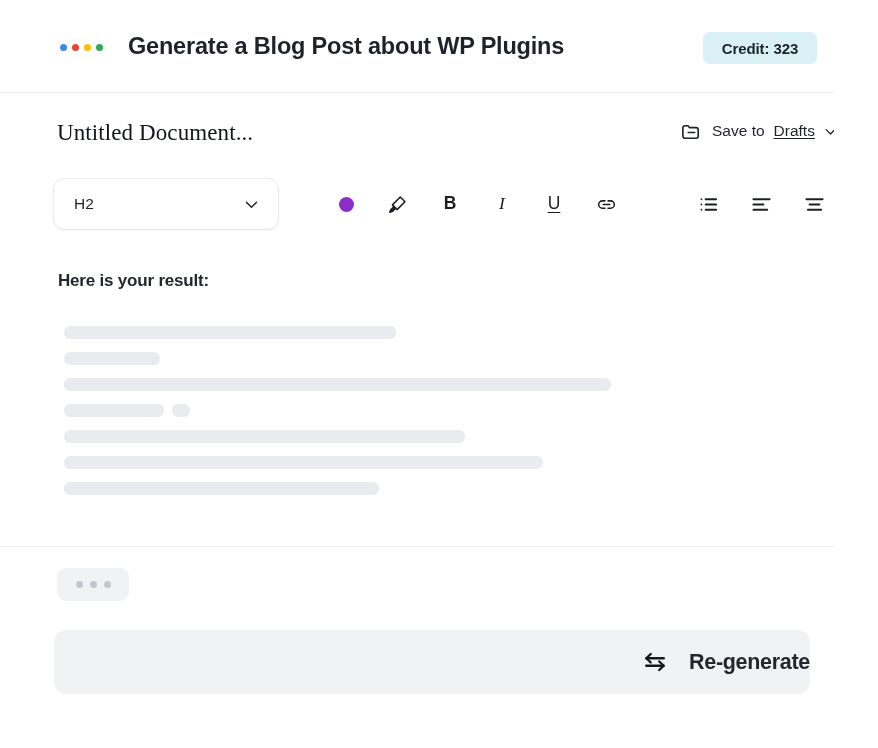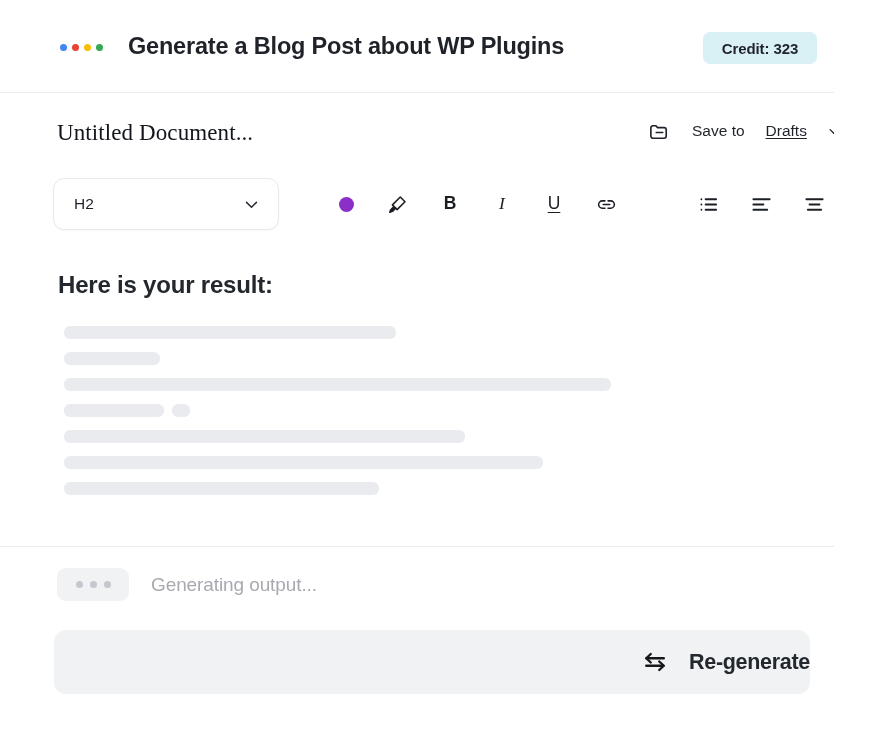--- a/index.html
+++ b/index.html
@@ -78,25 +78,25 @@
     font-family: "Liberation Serif", serif;
     font-size: 23px;
     font-weight: 400;
     color: #12161c;
     letter-spacing: 0.1px;
     white-space: nowrap;
   }
 
   .save-row {
     position: absolute;
-    left: 648px;
+    left: 680px;
     top: 118px;
     display: flex;
     align-items: center;
-    gap: 21px;
+    gap: 9px;
     height: 26px;
     text-align: center;
   }
   .save-label {
     font-size: 15.5px;
     color: #1f2329;
     font-weight: 400;
     white-space: nowrap;
   }
   .save-target {
@@ -163,21 +163,21 @@
   .color-dot {
     width: 15px; height: 15px;
     border-radius: 50%;
   }
 
   
   .result-heading {
     position: absolute;
     left: 58px;
     top: 271px;
-    font-size: 24px;
+    font-size: 17px;
     font-weight: 700;
     color: #23272e;
     letter-spacing: -0.2px;
   }
 
   .skeleton-wrap {
     position: absolute;
     left: 64px;
     top: 326px;
   }
@@ -418,21 +418,20 @@
   </div>
 
   <div class="bottom-divider"></div>
 
   <div class="status-row">
     <div class="dots-pill">
       <i></i>
       <i></i>
       <i></i>
     </div>
-    <div class="status-text">Generating output...</div>
   </div>
 
   <button class="regen-btn">
     <span>
       <svg width="30" height="30" viewBox="0 0 24 24" fill="none" stroke="#15181d" stroke-width="1.9" stroke-linecap="round" stroke-linejoin="round">
         <line x1="19" y1="9" x2="5.2" y2="9"></line>
         <polyline points="8.6 5.6 5 9 8.6 12.4"></polyline>
         <line x1="5" y1="15" x2="18.8" y2="15"></line>
         <polyline points="15.4 11.6 19 15 15.4 18.4"></polyline>
       </svg>

